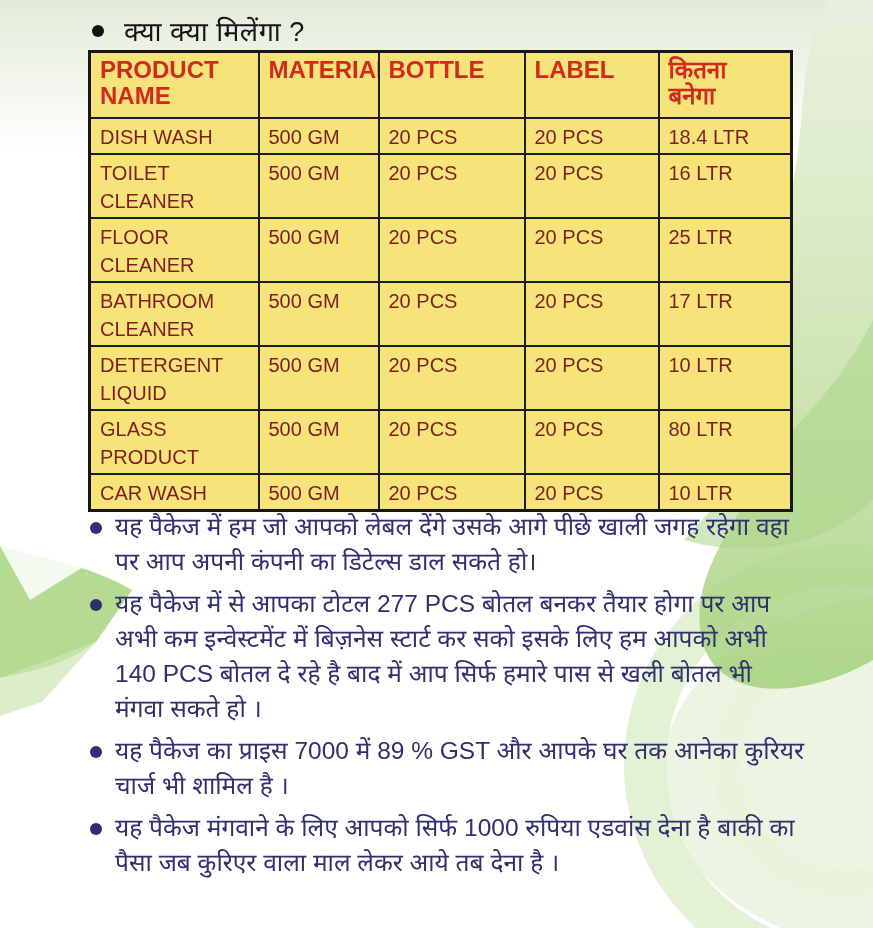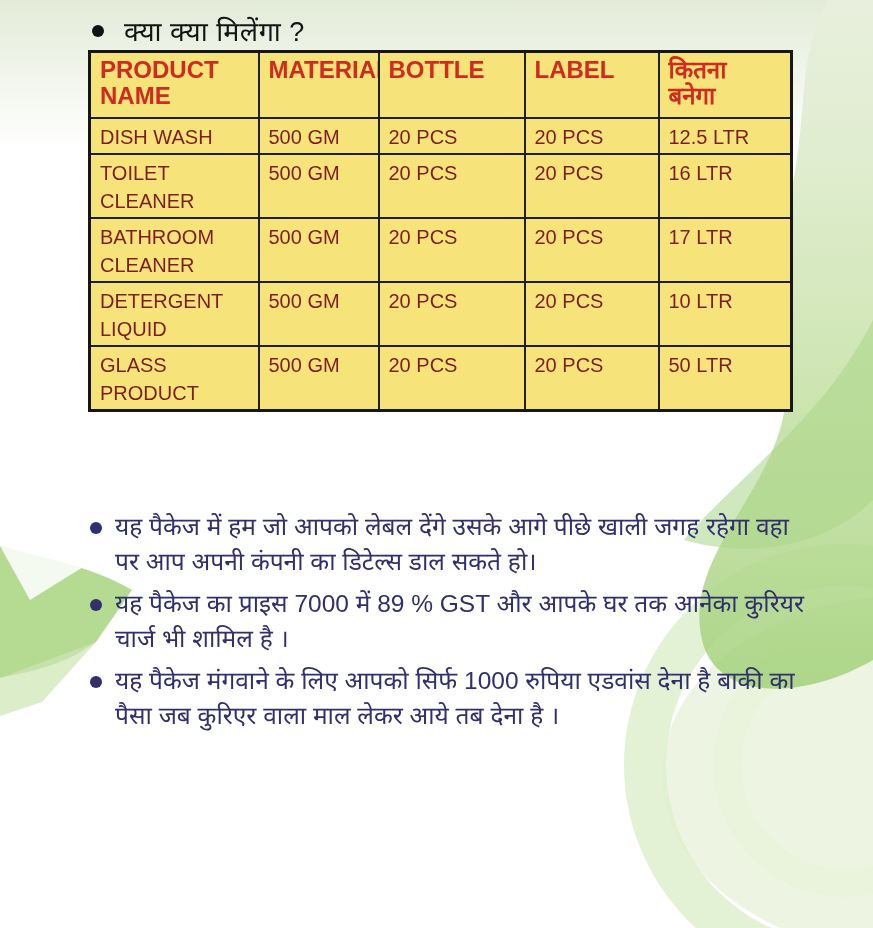--- a/index.html
+++ b/index.html
@@ -119,32 +119,40 @@
         <th>LABEL</th>
         <th>कितना
 बनेगा</th>
       </tr>
 
       <tr class="r-one">
         <td>DISH WASH</td>
         <td>500 GM</td>
         <td>20 PCS</td>
         <td>20 PCS</td>
-        <td>12.5 LTR</td>
+        <td>18.4 LTR</td>
       </tr>
 
       <tr class="r-two">
         <td>TOILET
 CLEANER</td>
         <td>500 GM</td>
         <td>20 PCS</td>
         <td>20 PCS</td>
         <td>16 LTR</td>
       </tr>
 
+      <tr class="r-two">
+        <td>FLOOR
+CLEANER</td>
+        <td>500 GM</td>
+        <td>20 PCS</td>
+        <td>20 PCS</td>
+        <td>25 LTR</td>
+      </tr>
 
       <tr class="r-two">
         <td>BATHROOM
 CLEANER</td>
         <td>500 GM</td>
         <td>20 PCS</td>
         <td>20 PCS</td>
         <td>17 LTR</td>
       </tr>
 
@@ -156,33 +164,44 @@
         <td>20 PCS</td>
         <td>10 LTR</td>
       </tr>
 
       <tr class="r-two">
         <td>GLASS
 PRODUCT</td>
         <td>500 GM</td>
         <td>20 PCS</td>
         <td>20 PCS</td>
-        <td>50 LTR</td>
-      </tr>
-
+        <td>80 LTR</td>
+      </tr>
+
+      <tr class="r-one">
+        <td>CAR WASH</td>
+        <td>500 GM</td>
+        <td>20 PCS</td>
+        <td>20 PCS</td>
+        <td>10 LTR</td>
+      </tr>
     </tbody>
   </table>
 
   <div class="notes">
     <div class="note">
       <span class="note-dot"></span>
       <span class="note-text">यह पैकेज में हम जो आपको लेबल देंगे उसके आगे पीछे खाली जगह रहेगा वहा पर आप अपनी कंपनी का डिटेल्स डाल सकते हो।</span>
     </div>
     <div class="note">
       <span class="note-dot"></span>
+      <span class="note-text">यह  पैकेज में से आपका टोटल 277 PCS  बोतल बनकर तैयार होगा पर आप अभी कम इन्वेस्टमेंट में बिज़नेस स्टार्ट कर सको इसके लिए हम आपको अभी 140 PCS बोतल दे रहे है बाद में आप सिर्फ हमारे पास से खली बोतल भी मंगवा सकते हो ।</span>
+    </div>
+    <div class="note">
+      <span class="note-dot"></span>
       <span class="note-text">यह पैकेज का प्राइस 7000 में 89 % GST और आपके घर तक आनेका कुरियर चार्ज भी शामिल है ।</span>
     </div>
     <div class="note">
       <span class="note-dot"></span>
       <span class="note-text">यह पैकेज मंगवाने के लिए आपको सिर्फ 1000 रुपिया एडवांस देना है बाकी का पैसा जब कुरिएर वाला माल लेकर आये तब देना है ।</span>
     </div>
   </div>
 
 </div>
 

